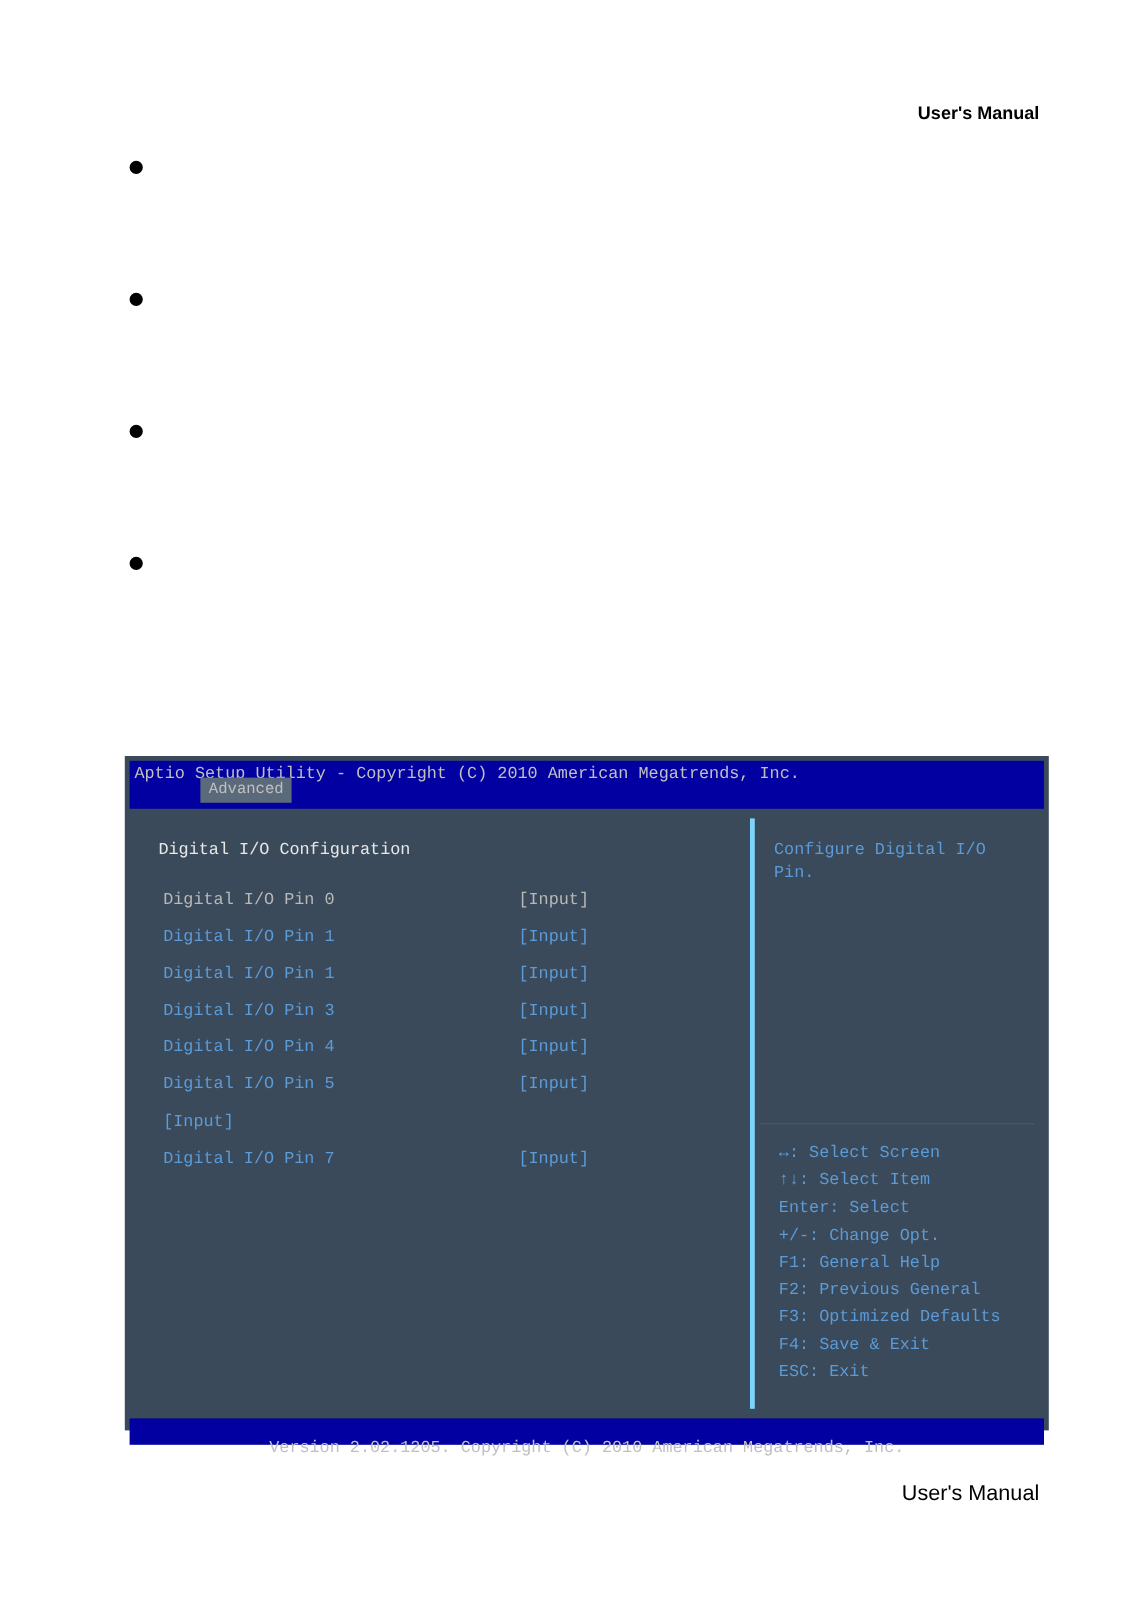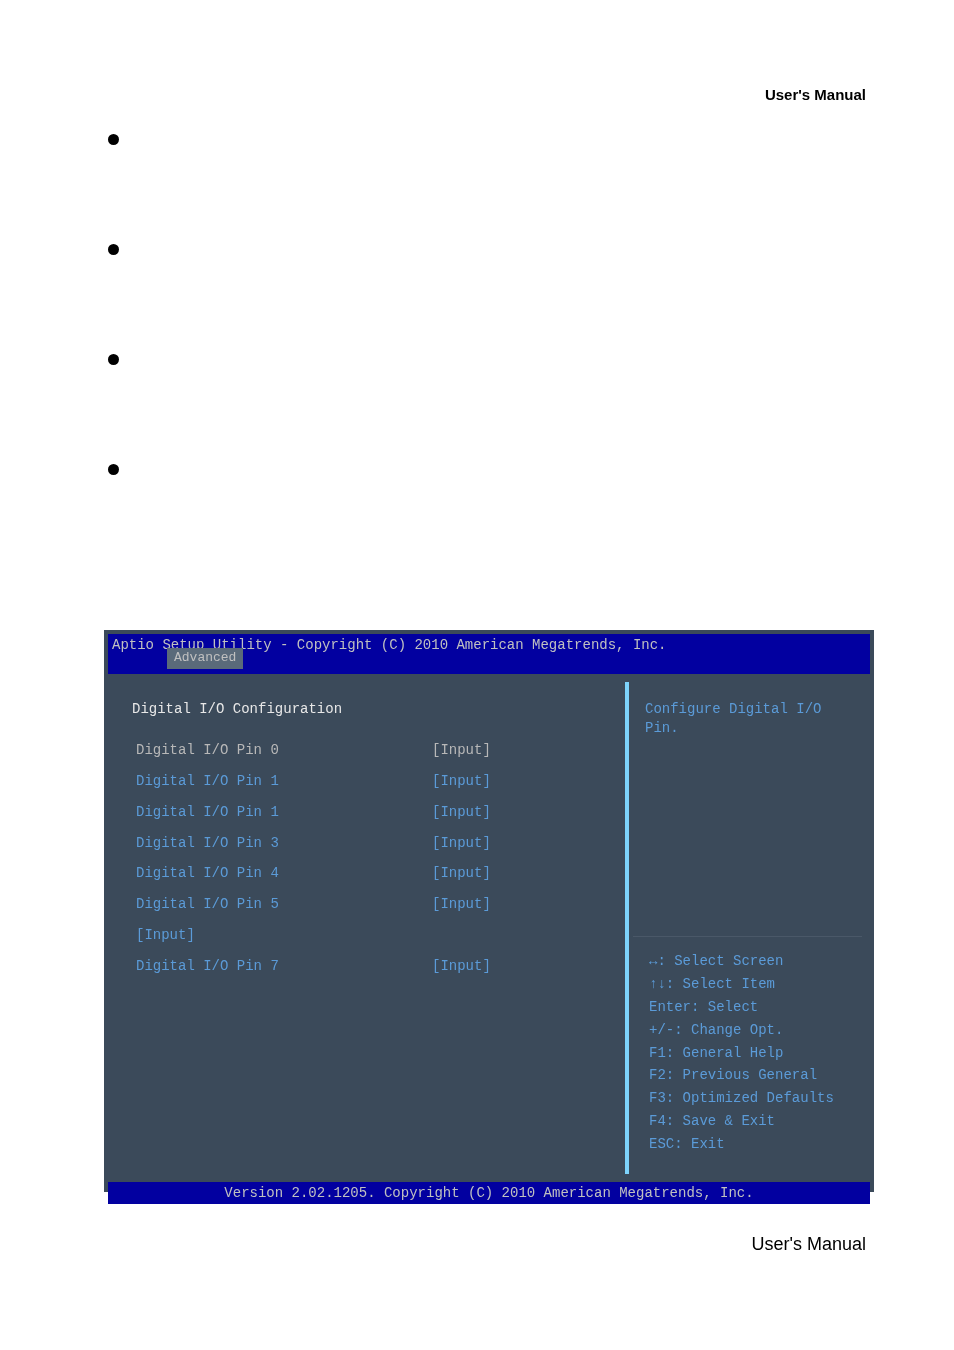--- a/index.html
+++ b/index.html
@@ -111,21 +111,21 @@
       color: #5b9bd8;
       font-size: 14px;
       line-height: 1.35;
     }
     .bios-bottom {
       height: 22px;
       background: #0200a0;
       color: #c0c0c0;
       text-align: center;
       font-size: 14px;
-      padding-top: 2px;
+      padding-top: 16px;
     }
     .footer-label {
       position: absolute;
       top: 1222px;
       right: 92px;
       font-size: 18px;
       color: #000;
     }
   </style>
 </head>

